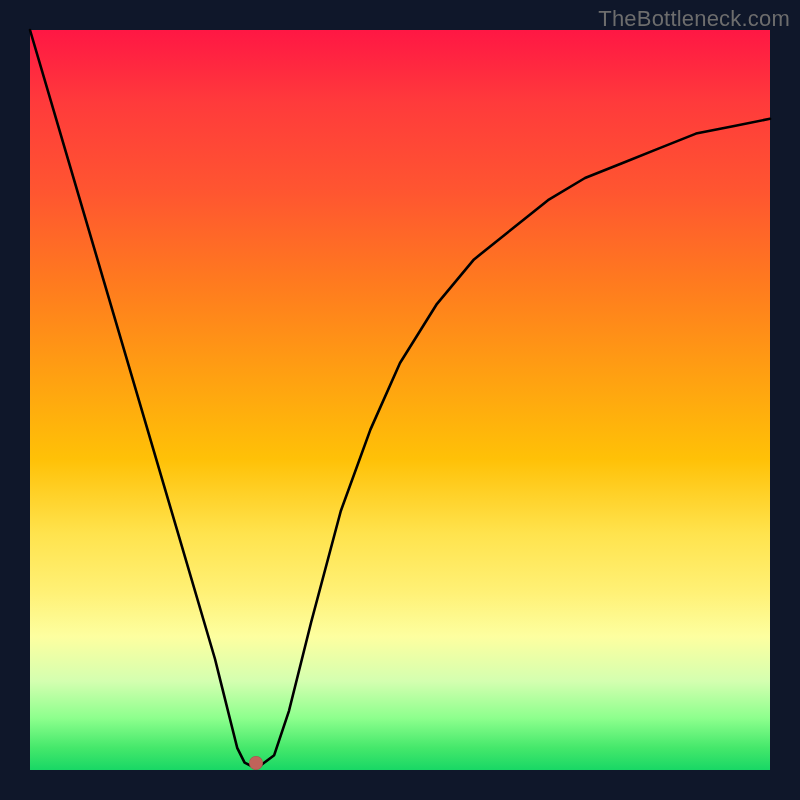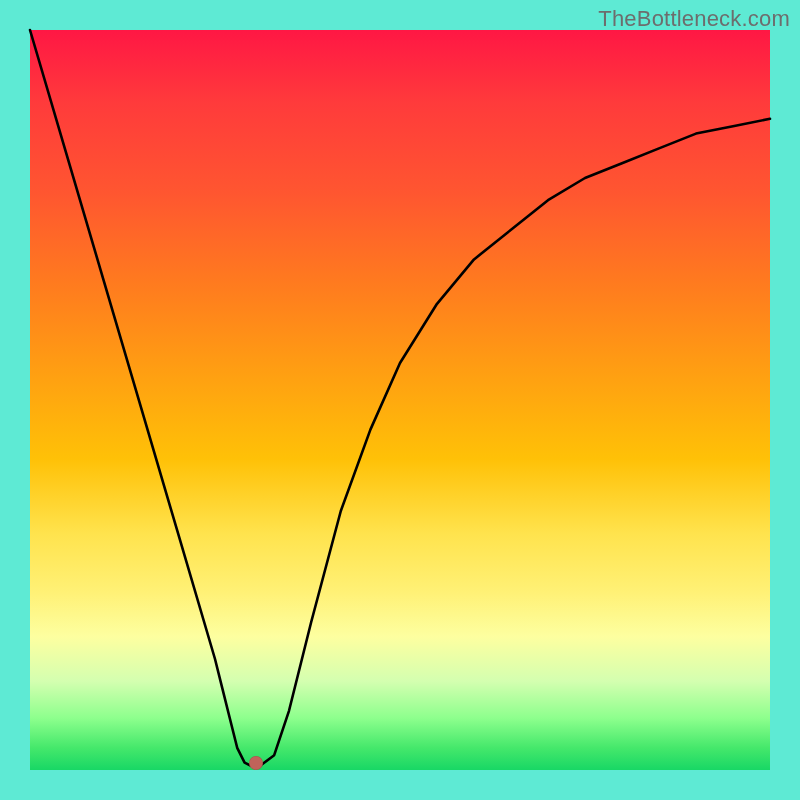--- a/index.html
+++ b/index.html
@@ -7,21 +7,21 @@
     padding: 0;
     width: 800px;
     height: 800px;
     background: #000;
     overflow: hidden;
     font-family: Arial, Helvetica, sans-serif;
   }
   .frame {
     position: absolute;
     inset: 0;
-    background: #5eead4;
+    background: #0f172a;
   }
   .plot-area {
     position: absolute;
     left: 30px;
     top: 30px;
     width: 740px;
     height: 740px;
     
     background: linear-gradient(
       to bottom,

